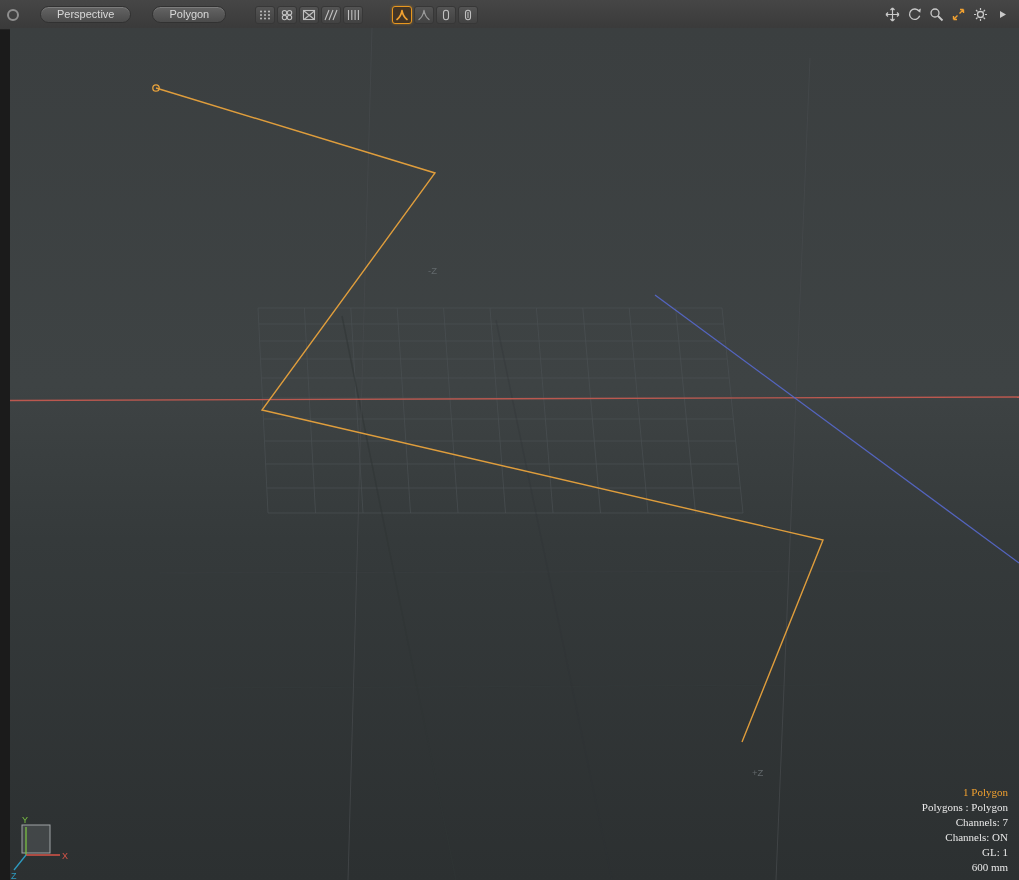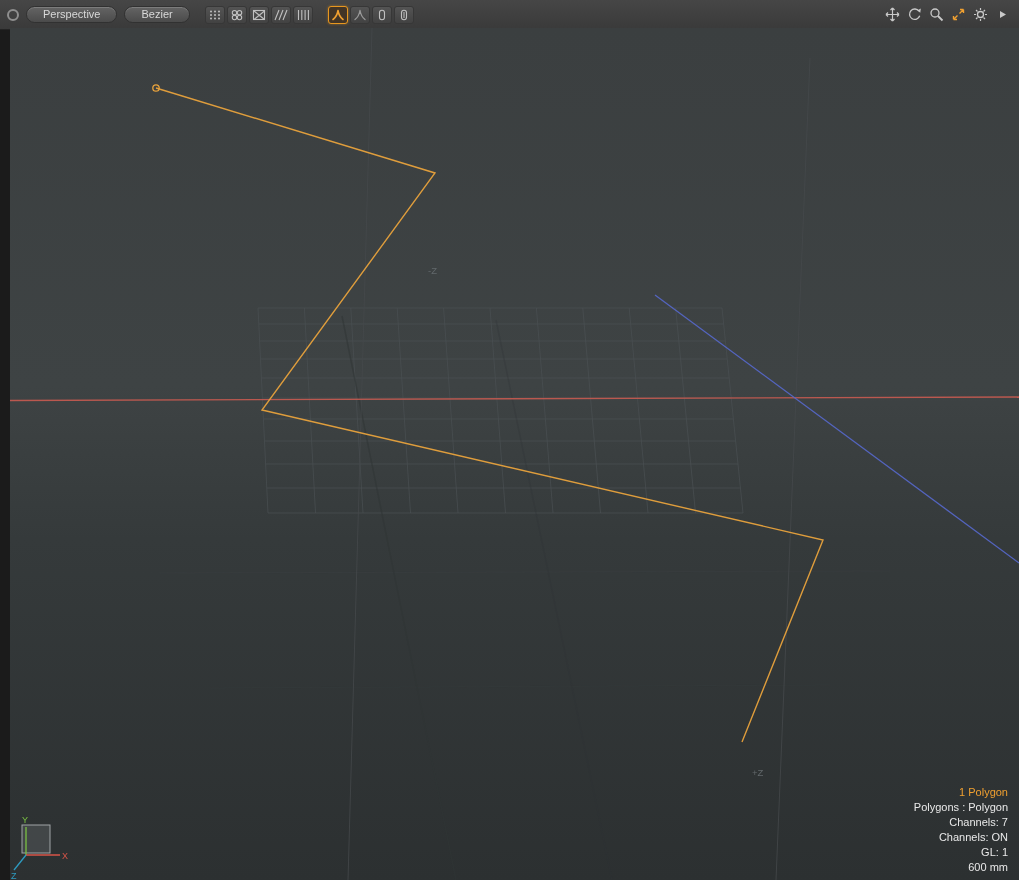--- a/index.html
+++ b/index.html
@@ -6,21 +6,21 @@
   .stage {
     position:relative; width:1019px; height:880px; overflow:hidden;
     background:#1b1b1b; font-family:"Liberation Sans", sans-serif;
     user-select:none;
   }
   
   .toolbar {
     position:absolute; top:0; left:0; right:0; height:30px;
     background:linear-gradient(#464646,#3a3a3a);
     border-bottom:1px solid #242424;
-    display:flex; align-items:center; gap:7px; padding:12px 7px; box-sizing:border-box;
+    display:flex; align-items:center; gap:21px; padding:12px 7px; box-sizing:border-box;
   }
   .tb-dot {
     width:8px; height:8px; border:2px solid #8f8f8f; border-radius:50%;
     background:transparent; flex:0 0 auto;
   }
   .pill {
     height:17px; padding:0 16px; border-radius:9px;
     background:linear-gradient(#646464,#4b4b4b);
     border:1px solid #313131; box-shadow:inset 0 1px 0 rgba(255,255,255,.16);
     color:#d9d9d9; font-size:11px; line-height:15px;
@@ -46,33 +46,33 @@
   
   .viewport {
     position:absolute; top:28px; left:10px; right:0; bottom:0;
     background:linear-gradient(180deg,#3b3f40 0%,#3e4344 42%,#353a3b 60%,#2c3031 100%);
   }
   .viewport svg { position:absolute; top:0; left:0; }
   .info {
     position:absolute; right:11px; bottom:5px; text-align:right;
     font-size:11px; line-height:15px; color:#e9e9e9;
   }
-  .info .line { white-space:pre; }
+  .info .line { white-space:pre;font-family:Liberation Serif, serif; }
   .info .line.first { color:#f0a030; }
 </style>
 </head>
 <body>
 
 <div class="stage">
 
   <div class="toolbar">
     <span class="tb-dot"></span>
 
     <button class="pill">Perspective</button>
-    <button class="pill">Bezier</button>
+    <button class="pill">Polygon</button>
 
     <div class="icon-group">
       <button class="icon-btn">
         <svg width="14" height="12">
           <g fill="#c0c0c0">
             <circle cx="3" cy="2.5" r="1"></circle>
               <circle cx="7" cy="2.5" r="1"></circle>
               <circle cx="11" cy="2.5" r="1"></circle>
             <circle cx="3" cy="6" r="1"></circle>
               <circle cx="7" cy="6" r="1"></circle>

